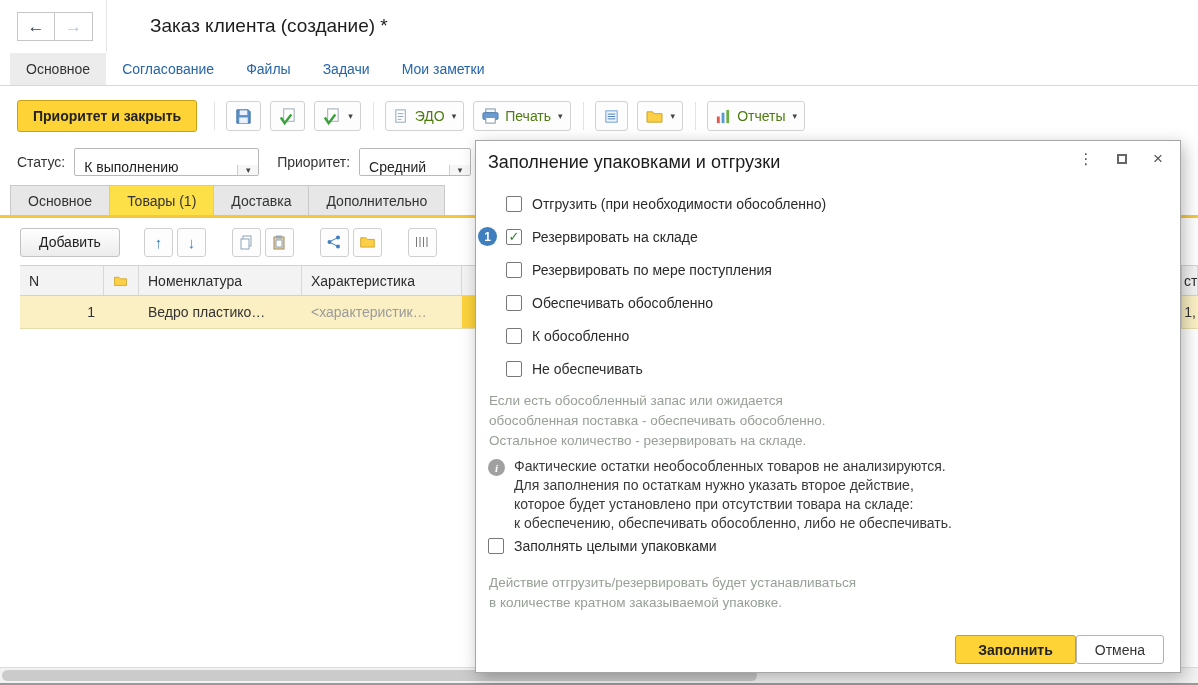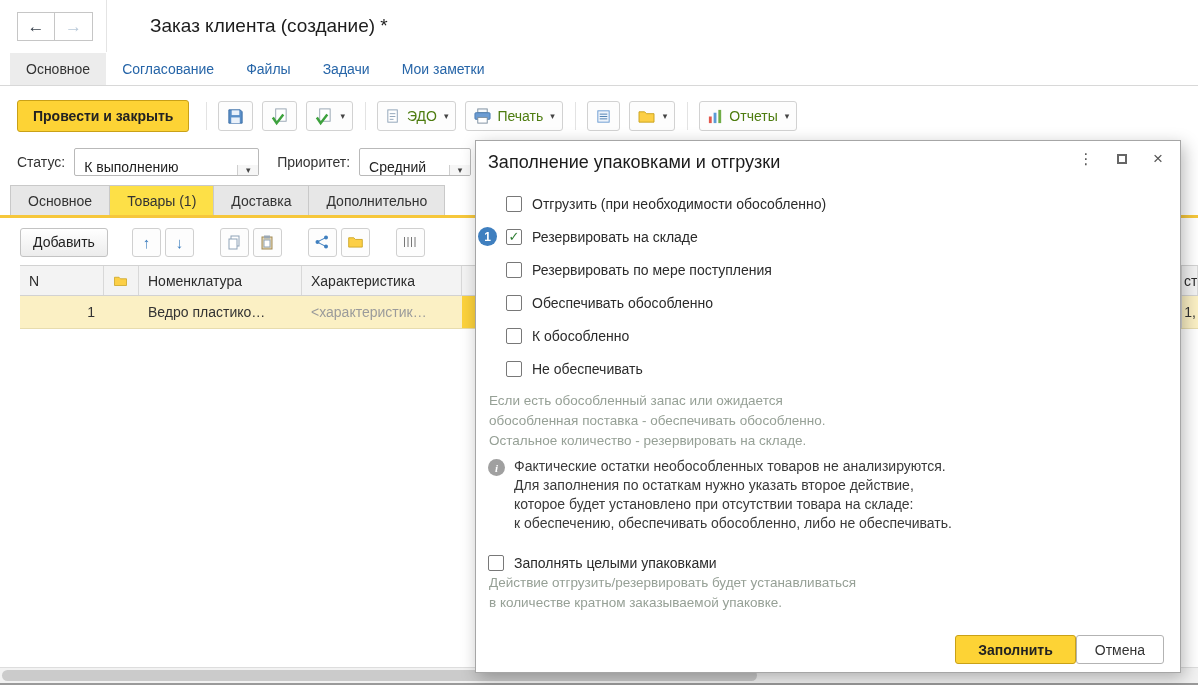--- a/index.html
+++ b/index.html
@@ -41,21 +41,21 @@
 
   
   #doc-tabs{position:absolute;left:10px;top:185px;height:31px;display:flex}
   .dtab{display:flex;align-items:center;padding:0 17px;background:#e7e7e7;border:1px solid #c9c9c9;border-right:none;font-size:14px;color:#333;cursor:pointer;white-space:nowrap}
   .dtab:last-child{border-right:1px solid #c9c9c9}
   .dtab.active{background:#fde047}
   #tab-underline{position:absolute;left:0;top:215px;width:1198px;height:3px;background:#f6c73b}
 
   
   #grid-toolbar{position:absolute;left:0;top:222px;width:1198px;height:40px;display:flex;align-items:center;padding-left:20px}
-  #btn-add{height:29px;padding:0 12px;border:1px solid #c3c3c3;border-radius:3px;background:linear-gradient(#ffffff,#ececec);font-size:14px;color:#222;margin-right:24px;font-family:inherit;cursor:pointer}
+  #btn-add{height:29px;padding:0 18px;border:1px solid #c3c3c3;border-radius:3px;background:linear-gradient(#ffffff,#ececec);font-size:14px;color:#222;margin-right:24px;font-family:inherit;cursor:pointer}
   .ibtn{width:29px;height:29px;border:1px solid #d0d0d0;border-radius:3px;background:#fdfdfd;display:flex;align-items:center;justify-content:center;margin-right:4px;cursor:pointer;flex:none}
   .gap{width:22px;flex:none}
   .blue-arrow{color:#3f7fbf;font-weight:bold;font-size:15px;line-height:1}
 
   
   #grid{position:absolute;left:20px;top:265px;width:1178px}
   #grid-header{display:flex;height:31px;background:#f3f3f3;border-top:1px solid #d2d2d2;border-bottom:1px solid #d2d2d2;font-size:14px;color:#2c2c2c}
   .hcell{display:flex;align-items:center;padding:0 9px;border-right:1px solid #d8d8d8;background:#f3f3f3;overflow:hidden;white-space:nowrap;cursor:pointer}
   .hfill{flex:1;border-right:none;cursor:default}
   #grid-row{display:flex;height:33px;background:#fbf0c4;border-bottom:1px solid #e7dcae;font-size:14px}
@@ -87,21 +87,21 @@
   .opt-row{position:relative;display:flex;align-items:center;height:33px;padding-left:26px}
   .opt-badge{position:absolute;left:-2px;top:7px;width:19px;height:19px;border-radius:50%;background:#3f7fbf;color:#fff;font-size:12px;font-weight:700;display:flex;align-items:center;justify-content:center}
   .cb{width:16px;height:16px;border:1px solid #787878;border-radius:2px;background:#fff;display:flex;align-items:center;justify-content:center;flex:none;cursor:pointer}
   .cb .chk{color:#2e7d32;font-weight:700;font-size:13px;line-height:1}
   .opt-label{margin-left:10px;font-size:14px;color:#2b2b2b;cursor:pointer;white-space:nowrap}
   .hint{position:absolute;left:13px;font-size:13.5px;color:#96a096;line-height:20px}
   #hint-top{top:250px}
   #info-block{position:absolute;left:12px;top:316px;display:flex}
   #info-icon{width:17px;height:17px;border-radius:50%;background:#a0a0a0;color:#fff;font-size:11px;font-weight:700;font-style:italic;display:flex;align-items:center;justify-content:center;margin-right:9px;margin-top:2px;flex:none;font-family:"Liberation Serif",serif}
   #info-text{font-size:14px;color:#3a3a3a;line-height:19px}
-  #pack-row{position:absolute;left:12px;top:400px;display:flex;align-items:flex-end;height:30px}
+  #pack-row{position:absolute;left:12px;top:390px;display:flex;align-items:center;height:30px}
   #pack-row .opt-label{margin-left:10px}
   #hint-bottom{top:432px}
   #dlg-footer{position:absolute;right:16px;bottom:8px;display:flex;}
   #btn-fill{height:29px;padding:0 22px;background:#fdd335;border:1px solid #c9a117;border-radius:3px;font-weight:700;font-size:14px;color:#222;font-family:inherit;cursor:pointer}
   #btn-cancel{height:29px;padding:0 18px;background:#fff;border:1px solid #b3b3b3;border-radius:3px;font-size:14px;color:#333;font-family:inherit;cursor:pointer}
 </style>
 </head>
 <body>
 
 <div id="screen">
@@ -119,21 +119,21 @@
 
   <div id="nav-tabs">
     <div class="ntab active">Основное</div>
     <div class="ntab link">Согласование</div>
     <div class="ntab link">Файлы</div>
     <div class="ntab link">Задачи</div>
     <div class="ntab link">Мои заметки</div>
   </div>
 
   <div id="toolbar">
-    <button id="btn-post-close">Провести и закрыть</button>
+    <button id="btn-post-close">Приоритет и закрыть</button>
     <div class="tb-sep"></div>
 
     <div class="tbtn">
       <svg width="19" height="19" viewBox="0 0 20 20">
           <path d="M3 3h12l2 2v12H3z" fill="#5a8fc8" stroke="#3c6ea5"></path>
           <rect x="6" y="3.5" width="8" height="5" fill="#eaf1fa"></rect>
           <rect x="5.5" y="11" width="9" height="6" fill="#eaf1fa"></rect>
         </svg>
     </div>
     <div class="tbtn">

